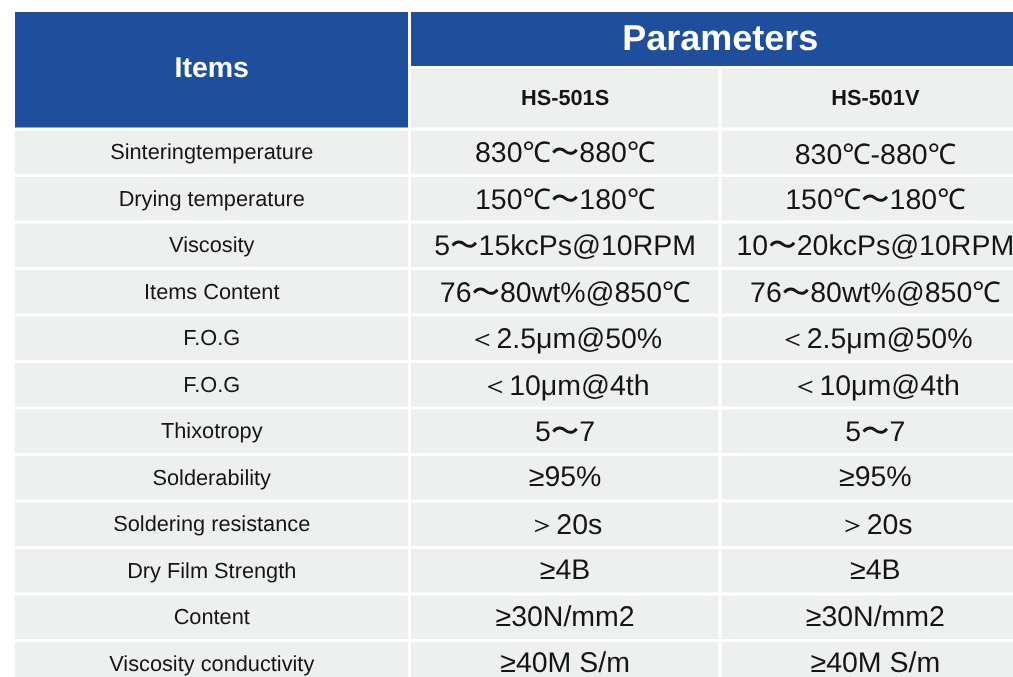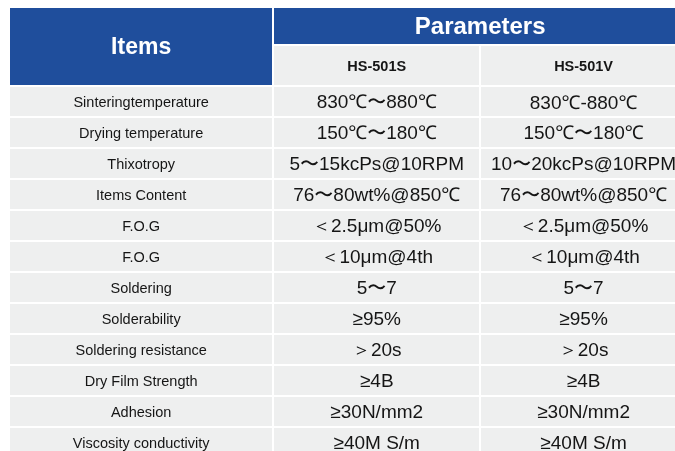--- a/index.html
+++ b/index.html
@@ -28,21 +28,21 @@
 
   
   col.c-items { width: 260px; }
   col.c-s     { width: 203px; }
   col.c-v     { width: 203px; }
 
   
   .hd-items {
     background: #1F4E9C;
     color: #ffffff;
-    font-size: 23px;
+    font-size: 19px;
     text-align: center;
     vertical-align: middle;
     height: 66px;
     padding: 0;
     line-height: 1.1;
   }
   .hd-params {
     background: #1F4E9C;
     color: #ffffff;
     font-size: 24px;
@@ -104,61 +104,61 @@
       <td class="cell item-name">Sinteringtemperature</td>
       <td class="cell val">830℃〜880℃</td>
       <td class="cell val">830℃-880℃</td>
     </tr>
     <tr>
       <td class="cell item-name">Drying temperature</td>
       <td class="cell val">150℃〜180℃</td>
       <td class="cell val">150℃〜180℃</td>
     </tr>
     <tr>
-      <td class="cell item-name">Thixotropy</td>
+      <td class="cell item-name">Viscosity</td>
       <td class="cell val">5〜15kcPs@10RPM</td>
       <td class="cell val">10〜20kcPs@10RPM</td>
     </tr>
     <tr>
       <td class="cell item-name">Items Content</td>
       <td class="cell val">76〜80wt%@850℃</td>
       <td class="cell val">76〜80wt%@850℃</td>
     </tr>
     <tr>
       <td class="cell item-name">F.O.G</td>
       <td class="cell val">＜2.5μm@50%</td>
       <td class="cell val">＜2.5μm@50%</td>
     </tr>
     <tr>
       <td class="cell item-name">F.O.G</td>
       <td class="cell val">＜10μm@4th</td>
       <td class="cell val">＜10μm@4th</td>
     </tr>
     <tr>
-      <td class="cell item-name">Soldering</td>
+      <td class="cell item-name">Thixotropy</td>
       <td class="cell val">5〜7</td>
       <td class="cell val">5〜7</td>
     </tr>
     <tr>
       <td class="cell item-name">Solderability</td>
       <td class="cell val">≥95%</td>
       <td class="cell val">≥95%</td>
     </tr>
     <tr>
       <td class="cell item-name">Soldering resistance</td>
       <td class="cell val">＞20s</td>
       <td class="cell val">＞20s</td>
     </tr>
     <tr>
       <td class="cell item-name">Dry Film Strength</td>
       <td class="cell val">≥4B</td>
       <td class="cell val">≥4B</td>
     </tr>
     <tr>
-      <td class="cell item-name">Adhesion</td>
+      <td class="cell item-name">Content</td>
       <td class="cell val">≥30N/mm2</td>
       <td class="cell val">≥30N/mm2</td>
     </tr>
     <tr>
       <td class="cell item-name">Viscosity conductivity</td>
       <td class="cell val">≥40M S/m</td>
       <td class="cell val">≥40M S/m</td>
     </tr>
   </tbody>
 </table>

